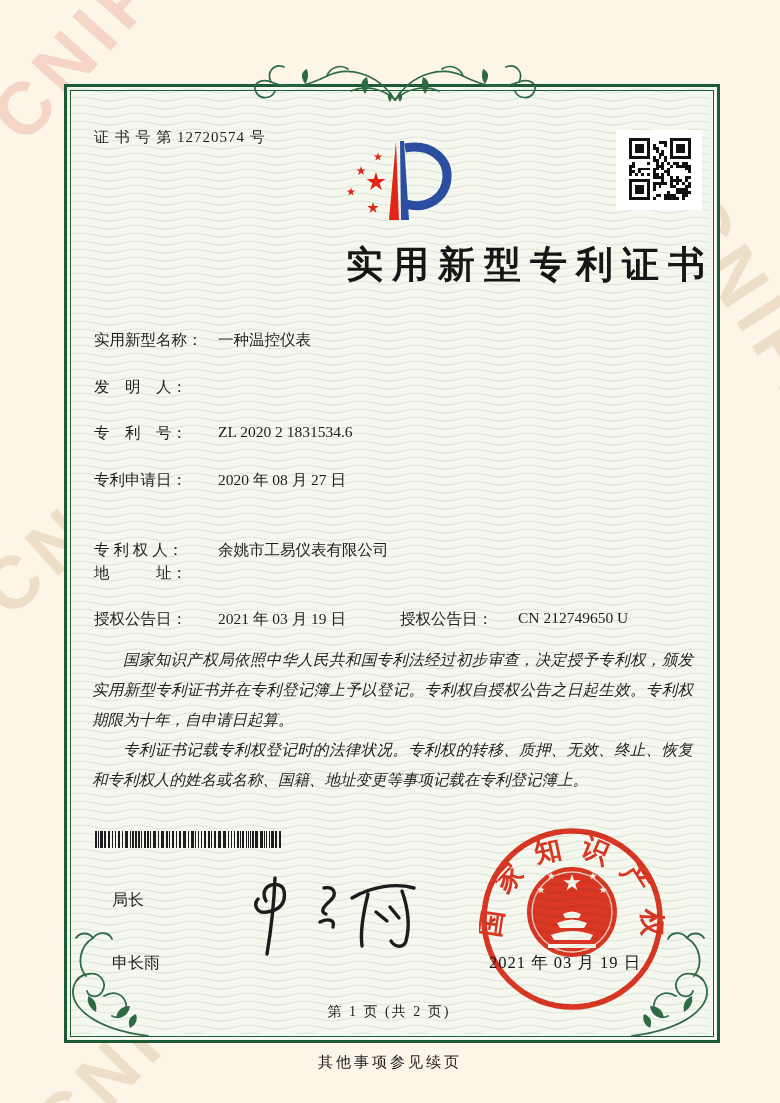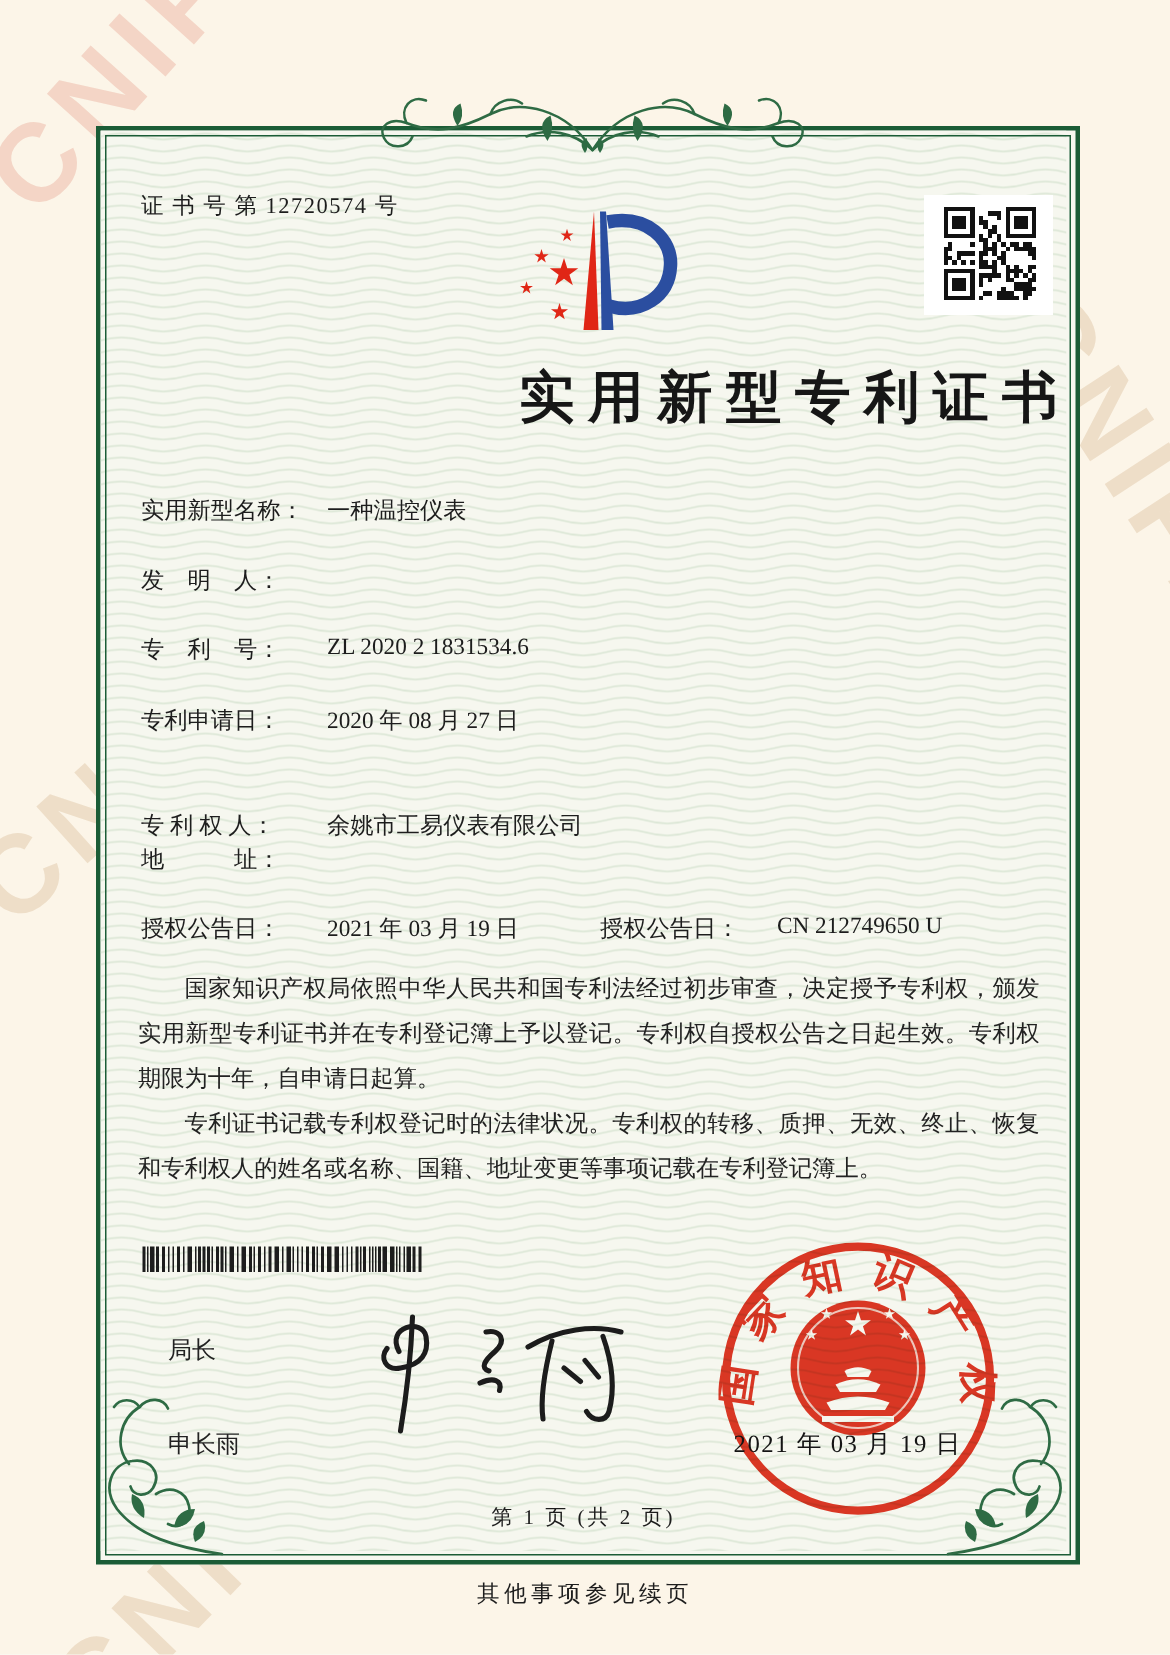--- a/index.html
+++ b/index.html
@@ -21,21 +21,21 @@
   
   .certno{font-size:15px;letter-spacing:1px;}
   .title{left:64px;top:240px;width:650px;text-align:right;font-size:37px;
          font-weight:bold;letter-spacing:9px;color:#161616;}
   .frow{left:94px;width:610px;height:22px;font-size:15.5px;}
   .flabel{position:absolute;left:0;top:0;white-space:pre;}
   .fvalue{position:absolute;left:124px;top:0;white-space:pre;}
   .pair2 .flabel{left:306px;}
   .pair2 .fvalue{left:424px;}
   .paras{left:92px;top:645px;width:601px;font-size:15.5px;line-height:30px;
-         text-align:justify;color:#222;}
+         text-align:justify;color:#222;font-style:italic;}
   .paras p{margin:0;text-indent:2em;}
   .qrpatch{left:616px;top:130px;width:86px;height:80px;background:#fff;}
   #qr{position:absolute;left:629px;top:138px;width:62px;height:62px;}
   .barcode{left:95px;top:831px;width:190px;height:17px;display:flex;align-items:stretch;}
   .barcode i{display:block;background:#1d1d1d;height:100%;}
   .sig-block{font-family:"Liberation Sans",sans-serif;font-size:16px;color:#222;}
   .pageinfo{left:64px;top:1003px;width:650px;text-align:center;font-size:14px;letter-spacing:2px;}
   .contnote{left:0;top:1053px;width:780px;text-align:center;font-size:15px;letter-spacing:3px;}
   .sealdate{left:489px;top:952px;font-size:16.5px;letter-spacing:1px;color:#141414;white-space:pre;}
   .seal-svg{mix-blend-mode:multiply;opacity:.95;}

